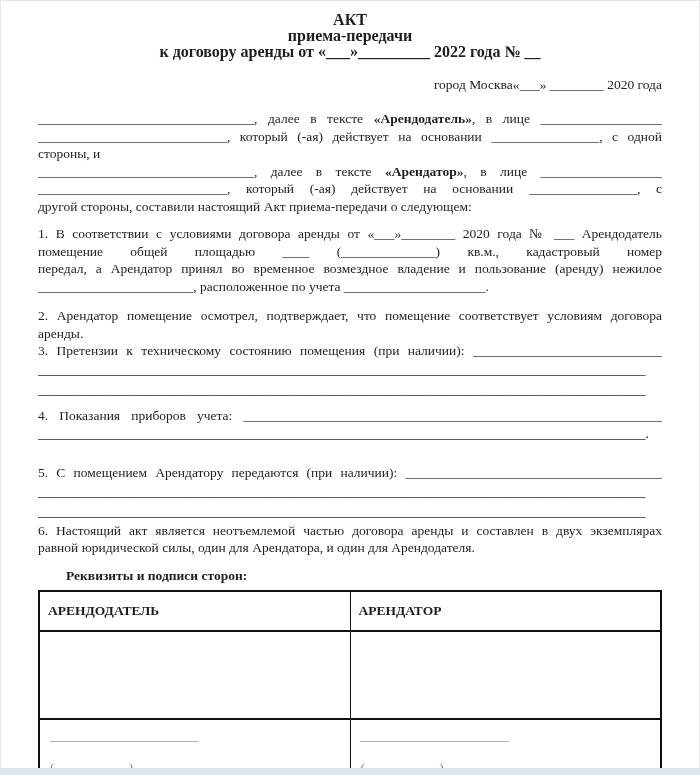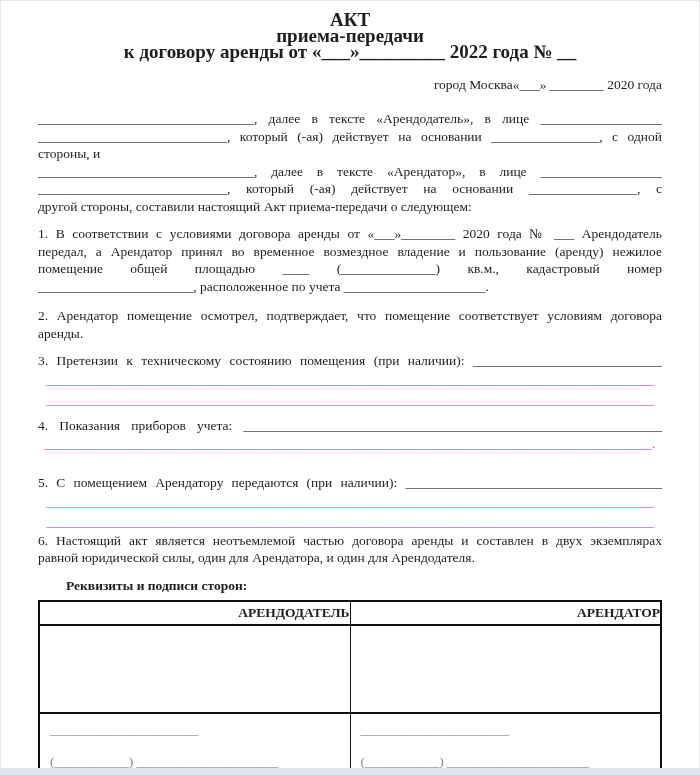--- a/index.html
+++ b/index.html
@@ -8,38 +8,38 @@
     width:700px; height:775px;
     box-sizing:border-box;
     background:#ffffff;
     padding:12px 38px 0 38px;
     font-family:"Liberation Serif","DejaVu Serif",serif;
     font-size:13.5px;
     color:#1e1e1e;
     overflow:hidden;
     box-shadow: inset 0 0 0 1px #e6e6e6;
   }
-  .title { text-align:center; font-weight:bold; font-size:19px; line-height:16px; }
+  .title { text-align:center; font-weight:bold; font-size:16px; line-height:16px; }
   .city-row { display:flex; justify-content:flex-end; margin-top:16px; line-height:17px; }
   .line { line-height:17.5px; height:17.5px; overflow:hidden; }
   .jl { text-align:justify; text-align-last:justify; }
-  .u-line { line-height:20px; height:20px; overflow:hidden; white-space:nowrap; color:#ec4899;text-align:center; }
-  .b { font-weight:normal; }
+  .u-line { line-height:20px; height:20px; overflow:hidden; white-space:nowrap; color:#000000; }
+  .b { font-weight:bold; }
   .intro { margin-top:17px; }
   .s1 { margin-top:10px; }
   .s2 { margin-top:12px; }
-  .s3 { margin-top:10px; }
+  .s3 { }
   .s4 { margin-top:7px; }
   .s5 { margin-top:20px; }
   .s6 { }
   .rekv { margin-top:10px; padding-left:28px; line-height:17.5px;font-weight:bold; }
   table.parties { width:100%; border-collapse:collapse; margin-top:6px; border:2px solid #101010; table-layout:fixed; }
   table.parties th {
     border:1px solid #101010; border-bottom:2px solid #101010;
-    height:22px; font-size:13.5px; font-weight:bold; text-align:right; padding:0;
+    height:22px; font-size:13.5px; font-weight:bold; text-align:left; padding:8px;
   }
   table.parties td.details { height:84px; border-left:1px solid #101010; border-right:1px solid #101010; }
   table.parties td.sig {
     height:52px; border:1px solid #101010; border-top:2px solid #101010;
     vertical-align:top; padding:8px 10px 8px 10px; color:#878787;
   }
   .sig-name { line-height:16px; }
   .sig-sign { margin-top:16px; line-height:16px; }
   .bottom-band { position:absolute; left:0; right:0; bottom:0; height:7px; background:#dce4ee; }
 </style>
@@ -63,22 +63,22 @@
     <div class="line jl"><span>________________________________</span><span>, далее в тексте </span><span class="b">«Арендодатель»</span><span>, в лице </span><span>__________________</span></div>
     <div class="line jl"><span>____________________________</span><span>, который (-ая) действует на основании </span><span>________________</span><span>, с одной</span></div>
     <div class="line"><span>стороны, и</span></div>
     <div class="line jl"><span>________________________________</span><span>, далее в тексте </span><span class="b">«Арендатор»</span><span>, в лице </span><span>__________________</span></div>
     <div class="line jl"><span>____________________________</span><span>, который (-ая) действует на основании </span><span>________________</span><span>, с</span></div>
     <div class="line"><span>другой стороны, составили настоящий Акт приема-передачи о следующем:</span></div>
   </div>
 
   <div class="s1">
     <div class="line jl">1. В соответствии с условиями договора аренды от «___»________ 2020 года № ___ Арендодатель</div>
+    <div class="line jl">помещение общей площадью ____ (______________) кв.м., кадастровый номер</div>
     <div class="line jl">передал, а Арендатор принял во временное возмездное владение и пользование (аренду) нежилое</div>
-    <div class="line jl">помещение общей площадью ____ (______________) кв.м., кадастровый номер</div>
     <div class="line">_______________________, расположенное по учета _____________________.</div>
   </div>
 
   <div class="s2">
     <div class="line jl">2. Арендатор помещение осмотрел, подтверждает, что помещение соответствует условиям договора</div>
     <div class="line">аренды.</div>
   </div>
 
   <div class="s3">
     <div class="line jl">3. Претензии к техническому состоянию помещения (при наличии): ____________________________</div>

